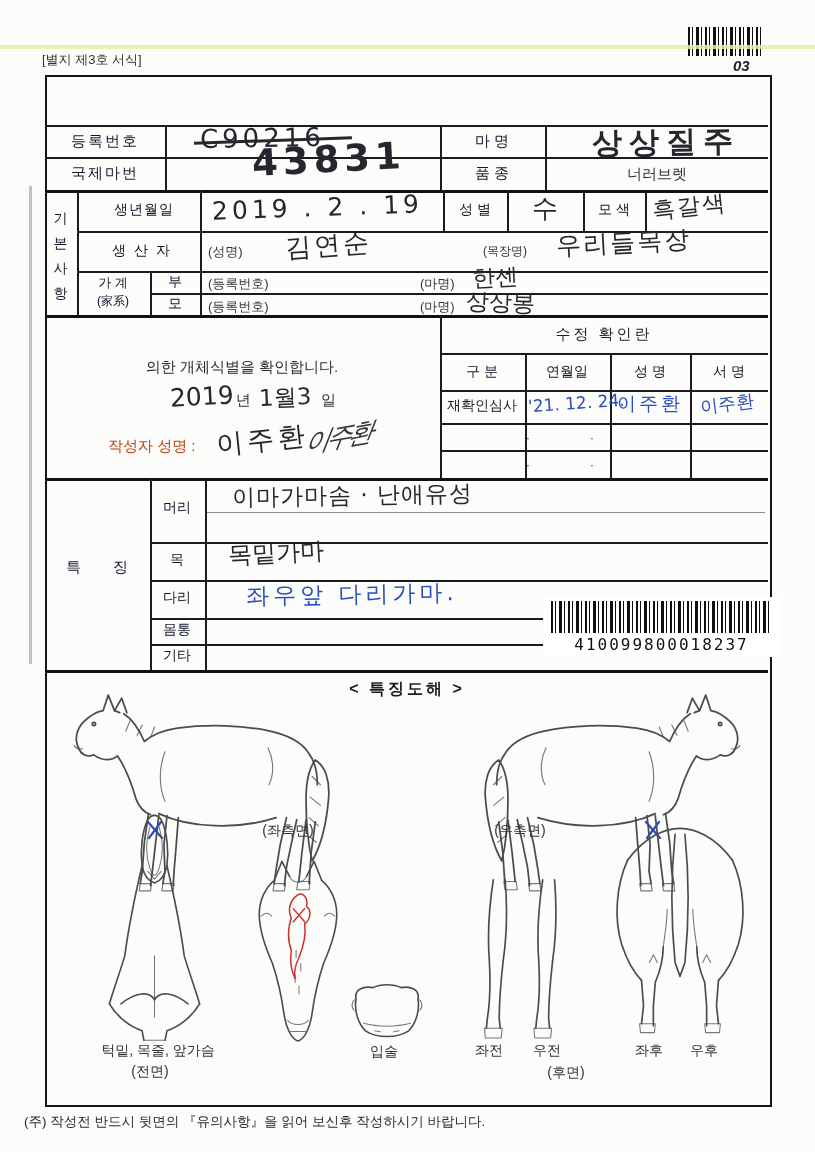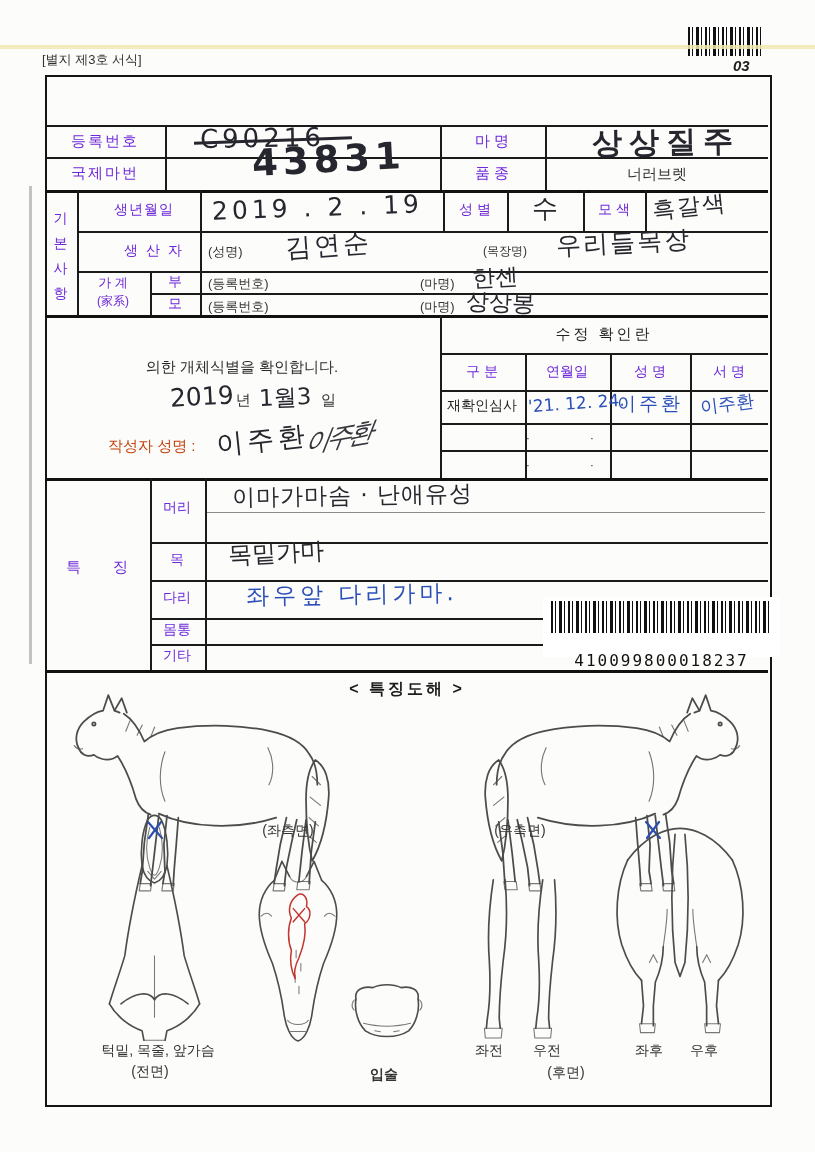--- a/index.html
+++ b/index.html
@@ -1,39 +1,39 @@
 <!DOCTYPE html>
 <html><head>
 <meta charset="utf-8">
 <style>
   html,body{margin:0;padding:0;background:#ddd;}
   .page{position:relative;width:815px;height:1152px;background:#fcfcfa;
         font-family:"Liberation Sans",sans-serif;color:#1c1c1c;overflow:hidden;}
   .abs{position:absolute;white-space:nowrap;}
   .ctr{transform:translate(-50%,-50%);}
-  .lbl{font-size:14px;color:#6d28d9;}
+  .lbl{font-size:14px;color:#0f172a;}
   .hl{position:absolute;background:#1b1b1b;height:1.5px;}
   .hl2{position:absolute;background:#111;height:2.5px;}
   .vl{position:absolute;background:#1b1b1b;width:1.5px;}
   .rule-light{position:absolute;background:#8a8a8a;height:1px;}
   .outer{position:absolute;left:45px;top:75px;width:723px;height:1028px;border:2.5px solid #151515;}
   .hw{font-family:"DejaVu Sans",sans-serif;color:#26262e;white-space:nowrap;}
   .hwb{color:#2b4fb8;}
   .sig{font-style:italic;letter-spacing:-4px;display:inline-block;transform:rotate(-10deg) skewX(-20deg);opacity:.92;}
   .dots{letter-spacing:28px;color:#444;padding-left:14px;}
   .barcode{background:repeating-linear-gradient(90deg,#101010 0 2px,#fff 2px 4px,#101010 4px 5px,#fff 5px 8px,#101010 8px 11px,#fff 11px 13px,#101010 13px 14px,#fff 14px 17px);}
   .yellowline{position:absolute;left:0;top:45px;width:815px;height:4px;background:#efe9ae;opacity:.85;z-index:9;}
   .scanline{position:absolute;left:29px;top:186px;width:3px;height:478px;background:#555;opacity:.35;}
   svg.diag{position:absolute;}
   svg.diag path, svg.diag line, svg.diag circle{fill:none;stroke:#4c4c4c;stroke-width:1.7;stroke-linecap:round;stroke-linejoin:round;}
   svg.diag .thin{stroke-width:1.1;opacity:.75;}
   svg.diag .red{stroke:#c4352f;stroke-width:1.6;}
   .bluex line{stroke:#2c4fae;stroke-width:2.2;stroke-linecap:round;}
   .sticker{position:absolute;left:543px;top:597px;width:237px;height:60px;background:#fff;z-index:5;}
-  .mono{font-family:"DejaVu Sans Mono",monospace;margin-top:16px;}
+  .mono{font-family:"DejaVu Sans Mono",monospace;}
 </style>
 </head>
 <body>
 
 <div class="page">
 
   <div class="yellowline"></div>
   <div class="scanline"></div>
 
   <div class="abs" style="left:42px;top:51px;font-size:13px;color:#333;">[별지 제3호 서식]</div>
@@ -89,21 +89,21 @@
   <div class="abs ctr lbl" style="left:492px;top:173px;font-size:15px;">품  종</div>
   <div class="abs ctr" style="left:657px;top:174px;font-size:15px;color:#333;">너러브렛</div>
 
   <div class="abs ctr lbl" style="left:61px;top:252px;writing-mode:vertical-lr;text-orientation:upright;letter-spacing:11px;font-size:14px;">기본사항</div>
   <div class="abs ctr lbl" style="left:144px;top:210px;letter-spacing:1px;text-align:right;">생년월일</div>
   <div class="abs hw" style="left:212px;top:193px;font-size:25px;letter-spacing:4px;transform:rotate(-2deg);">2019 . 2 . 19</div>
   <div class="abs ctr lbl" style="left:475px;top:210px;">성 별</div>
   <div class="abs ctr hw" style="left:545px;top:208px;font-size:26px;">수</div>
   <div class="abs ctr lbl" style="left:614px;top:210px;">모 색</div>
   <div class="abs hw" style="left:652px;top:191px;font-size:23px;letter-spacing:2px;transform:rotate(-6deg);">흑갈색</div>
-  <div class="abs ctr lbl" style="left:154px;top:251px;letter-spacing:2px;">생 산 자</div>
+  <div class="abs ctr lbl" style="left:142px;top:251px;letter-spacing:2px;">생 산 자</div>
   <div class="abs" style="left:208px;top:243px;font-size:13px;color:#333;">(성명)</div>
   <div class="abs hw" style="left:285px;top:228px;font-size:26px;letter-spacing:3px;transform:rotate(-4deg);">김연순</div>
   <div class="abs" style="left:483px;top:243px;font-size:12px;color:#333;">(목장명)</div>
   <div class="abs hw" style="left:556px;top:226px;font-size:25px;letter-spacing:2px;transform:rotate(-3deg);">우리들목장</div>
   <div class="abs ctr lbl" style="left:113px;top:283px;font-size:13px;">가 계</div>
   <div class="abs ctr lbl" style="left:113px;top:301px;font-size:12px;">(家系)</div>
   <div class="abs ctr lbl" style="left:175px;top:282px;">부</div>
   <div class="abs ctr lbl" style="left:175px;top:304px;">모</div>
   <div class="abs" style="left:208px;top:275px;font-size:13px;color:#333;">(등록번호)</div>
   <div class="abs" style="left:420px;top:275px;font-size:13px;color:#333;">(마명)</div>
@@ -234,21 +234,21 @@
     <path class="red" d="M54,38 C60,34 66,40 64,50 C70,54 68,64 62,68 C64,80 60,94 56,104 C52,112 50,118 52,126 C48,118 46,108 48,96 C44,86 44,72 48,62 C44,54 46,44 54,38 Z"></path>
     <path class="red" d="M50,52 L62,66 M62,52 L50,66"></path>
   </svg>
 
   <svg class="diag" style="left:344px;top:982px;" width="86" height="62" viewBox="0 0 90 66">
     <path d="M12,18 C10,8 20,4 30,6 C38,2 52,2 60,6 C70,4 80,8 78,18 C80,30 76,44 68,52 C56,60 34,60 22,52 C14,44 10,30 12,18 Z"></path>
     <path class="thin" d="M12,18 C8,20 6,26 10,30 M78,18 C82,20 84,26 80,30"></path>
     <path class="thin" d="M20,44 C35,48 55,48 70,44"></path>
     <path class="thin" d="M32,52 L38,53 M52,53 L58,52"></path>
   </svg>
-  <div class="abs ctr" style="left:384px;top:1075px;font-size:14px;color:#333;font-weight:bold;">입술</div>
+  <div class="abs ctr" style="left:384px;top:1052px;font-size:14px;color:#333;">입술</div>
 
   <svg class="diag" style="left:462px;top:876px;" width="112" height="168" viewBox="0 0 110 170">
     <path d="M30,4 C26,30 24,60 26,86 C27,104 27,126 24,144 L23,154 M37,154 L36,144 C36,124 38,104 40,86 C44,58 44,28 42,4"></path>
     <path d="M21,154 L39,154 L38,164 L22,164 Z" class="thin"></path>
     <path d="M80,4 C76,30 74,60 76,86 C77,104 77,126 74,144 L73,154 M87,154 L86,144 C86,124 88,104 90,86 C94,58 94,28 92,4"></path>
     <path d="M71,154 L89,154 L88,164 L72,164 Z" class="thin"></path>
   </svg>
   <div class="abs ctr" style="left:489px;top:1051px;font-size:14px;color:#333;">좌전</div>
   <div class="abs ctr" style="left:547px;top:1051px;font-size:14px;color:#333;">우전</div>
 
@@ -261,14 +261,15 @@
     <path class="thin" d="M58,134 C60,120 62,108 62,96 M92,134 C90,120 88,108 88,96"></path>
     <path d="M70,20 C66,60 66,110 70,150 L75,164 L80,150 C84,110 84,60 80,20"></path>
     <path class="thin" d="M44,150 L48,142 L52,150 M98,150 L102,142 L106,150"></path>
     <path d="M34,212 L50,212 L49,221 L35,221 Z" class="thin"></path>
     <path d="M100,212 L116,212 L115,221 L101,221 Z" class="thin"></path>
   </svg>
   <div class="abs ctr" style="left:649px;top:1051px;font-size:14px;color:#333;">좌후</div>
   <div class="abs ctr" style="left:704px;top:1051px;font-size:14px;color:#333;">우후</div>
   <div class="abs ctr" style="left:566px;top:1073px;font-size:14px;color:#333;">(후면)</div>
 
+  <div class="abs" style="left:24px;top:1113px;font-size:13.5px;color:#2a2a2a;">(주) 작성전 반드시 뒷면의 『유의사항』을 읽어 보신후 작성하시기 바랍니다.</div>
 
 </div>
 
 </body></html>

